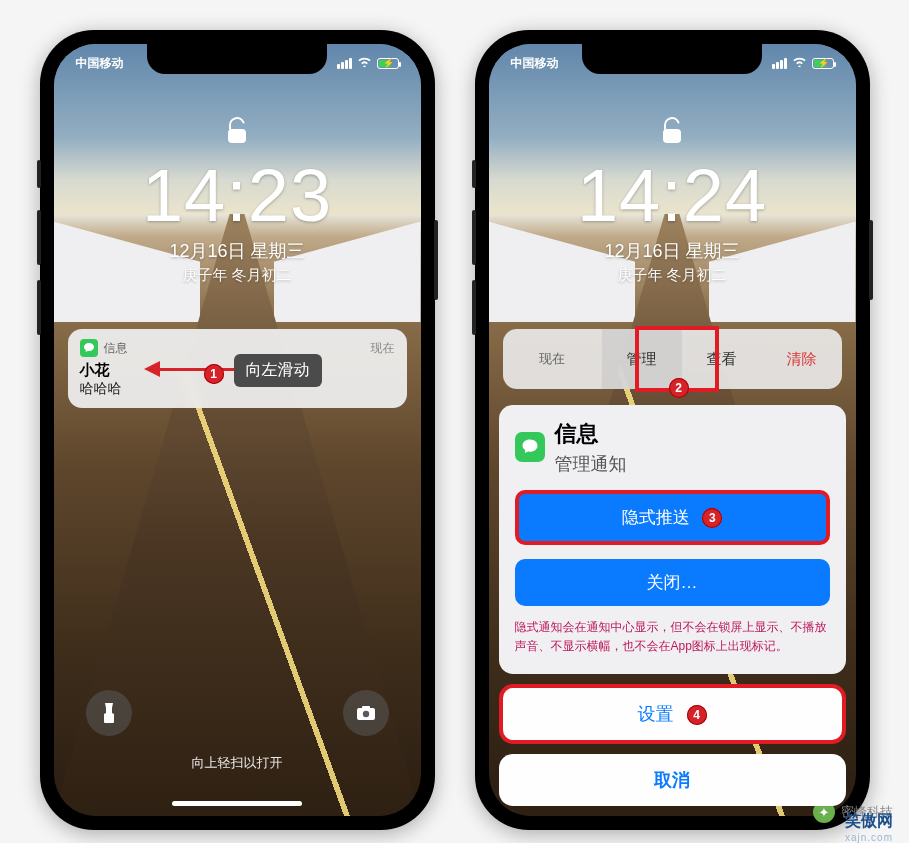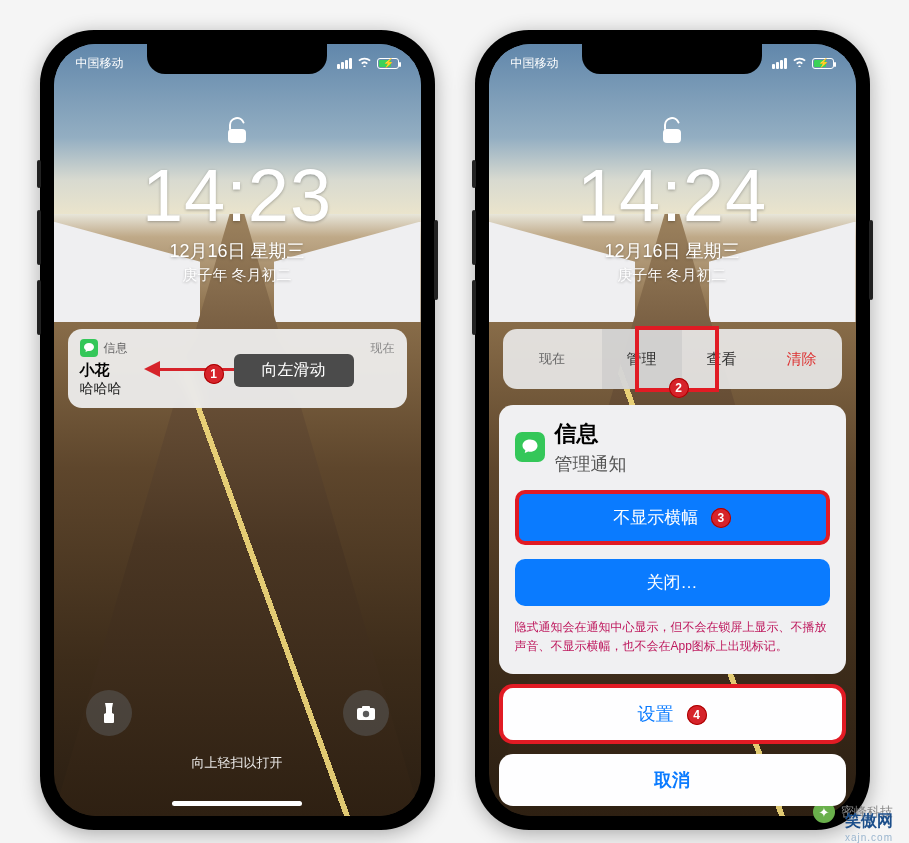--- a/index.html
+++ b/index.html
@@ -58,21 +58,21 @@
 
   .notch {
     position:absolute; top:0; left:50%; transform:translateX(-50%);
     width: 180px; height: 30px; background:#000;
     border-bottom-left-radius: 18px; border-bottom-right-radius:18px;
     z-index: 50;
   }
   .status-bar {
     position:absolute; top:6px; left:0; right:0; height:26px;
     display:flex; justify-content:space-between; align-items:center;
-    padding: 0 22px; color:#fff; font-size:12px; font-weight:400;
+    padding: 0 22px; color:#fff; font-size:12px; font-weight:700;
     z-index:40;
   }
   .status-right { display:flex; gap:5px; align-items:center; }
   .signal-bars { display:inline-flex; gap:1px; align-items:flex-end; }
   .signal-bars span { width:3px; background:#fff; border-radius:1px; }
   .signal-bars span:nth-child(1){height:5px}
   .signal-bars span:nth-child(2){height:7px}
   .signal-bars span:nth-child(3){height:9px}
   .signal-bars span:nth-child(4){height:11px}
   .batt { width:22px; height:11px; border:1px solid #fff; border-radius:3px; position:relative; }
@@ -114,21 +114,21 @@
   .num-badge {
     display:inline-flex; align-items:center; justify-content:center;
     width:20px; height:20px; border-radius:50%;
     background:#d6232a; color:#fff; font-size:12px; font-weight:600;
     box-shadow:0 0 0 1px #a00 inset;
   }
   .num-badge.b1 { position:absolute; top:320px; left:150px; z-index:31;}
   .tip-bubble {
     position:absolute; top:310px; left:180px; z-index:31;
     background:#4b4b4b; color:#fff; font-size:16px;
-    padding:6px 28px; border-radius:6px;
+    padding:6px 12px; border-radius:6px;
   }
 
   .quick-btn {
     position:absolute; bottom:80px; width:46px; height:46px; border-radius:50%;
     background:rgba(90,90,90,.55); display:flex; align-items:center; justify-content:center;
     color:#fff; font-size:18px; z-index:20;
   }
   .quick-btn.left { left:32px; }
   .quick-btn.right { right:32px; }
   .swipe-hint {
@@ -342,21 +342,21 @@
             <svg width="18" height="18" viewBox="0 0 12 12">
                 <path d="M6 1C3 1 1 2.8 1 5c0 1.3.7 2.4 1.9 3.1L2.5 10l2.3-1c.4.1.8.1 1.2.1 3 0 5-1.8 5-4S9 1 6 1z" fill="#fff"></path>
               </svg>
           </span>
           <div>
             <div class="panel-title">信息</div>
             <div class="panel-sub">管理通知</div>
           </div>
         </div>
         <div class="blue-btn red-outline">
-          <span>不显示横幅</span>
+          <span>隐式推送</span>
           <span class="num-badge b3">3</span>
         </div>
         <div class="blue-btn">关闭…</div>
         <div class="note">隐式通知会在通知中心显示，但不会在锁屏上显示、不播放声音、不显示横幅，也不会在App图标上出现标记。</div>
       </div>
       <div class="settings-bar red-outline">
         <span>设置</span>
         <span class="num-badge b4">4</span>
       </div>
       <div class="cancel-bar">取消</div>

